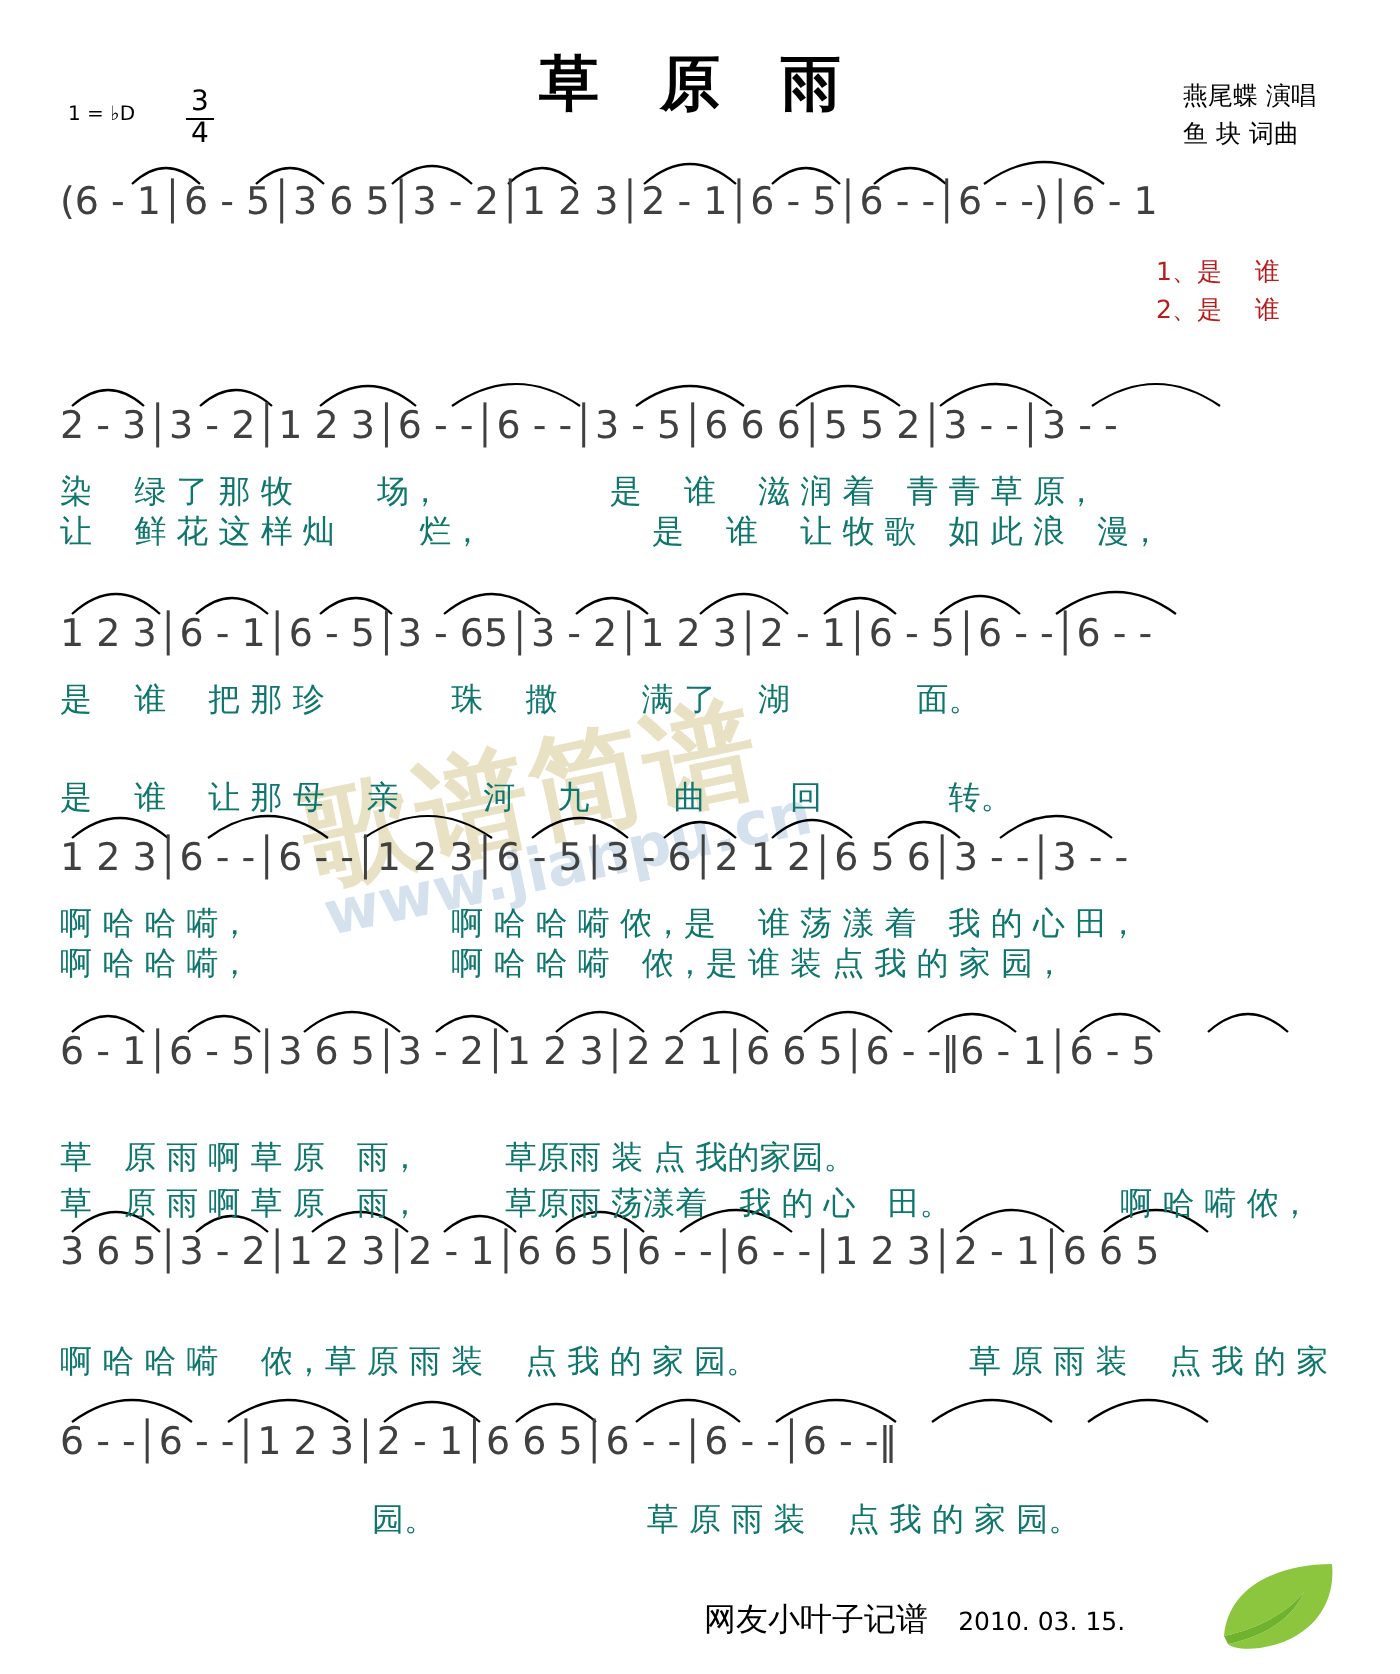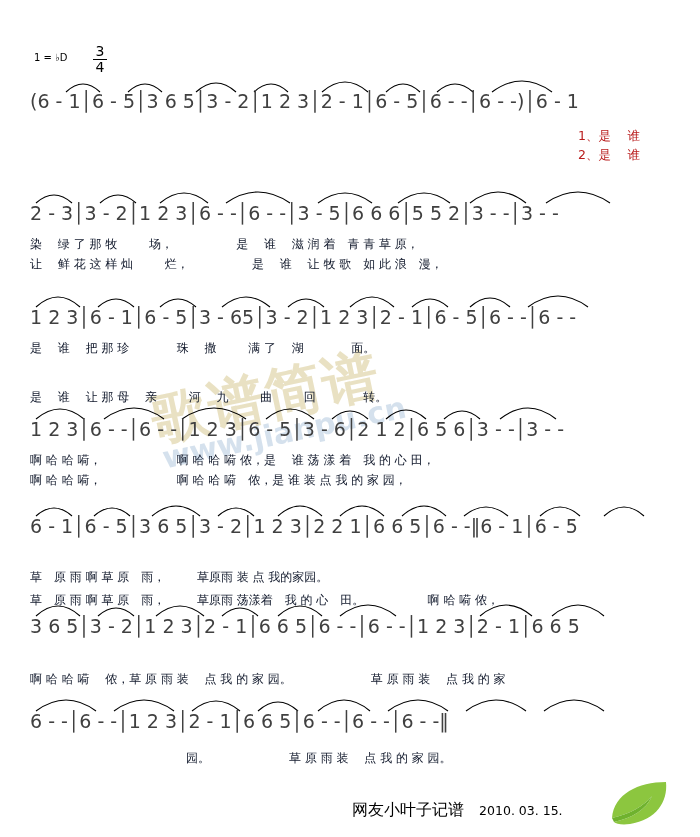--- a/index.html
+++ b/index.html
@@ -66,23 +66,23 @@
   .system{position:absolute;left:0;width:700px;}
   .notes{
     position:absolute;left:30px;top:0;
     font-size:19px;
     font-family:"DejaVu Sans", sans-serif;
     color:#404040;white-space:pre;
     letter-spacing:0px;
   }
   .lyric{
     position:absolute;left:30px;
-    font-size:12px;
-    font-family:"DejaVu Sans", sans-serif;
-    color:#0f172a;white-space:pre;
+    font-size:16px;
+    font-family:"DejaVu Sans", sans-serif;
+    color:#0f766e;white-space:pre;
   }
   .verse-no{
     position:absolute;
     font-size:12.5px;font-family:"DejaVu Sans", sans-serif;color:#b91c1c;white-space:pre;
   }
 
   
   .slurs{position:absolute;left:0;top:0;width:700px;height:837px;pointer-events:none;}
 
   
@@ -92,21 +92,26 @@
     white-space:nowrap;
   }
   .footer .date{font-size:12.5px;}
   .leaf{position:absolute;right:30px;top:780px;width:62px;height:46px;}
 </style>
 </head>
 <body>
 
 <div class="sheet">
 
-
+  <div class="title">草 原 雨</div>
+
+  <div class="credits">
+    <div>燕尾蝶 演唱</div>
+    <div>鱼 块 词曲</div>
+  </div>
 
   <div class="keysig">1 = ♭D</div>
 
   <div class="meter">
     <span class="num">3</span>
     <span class="bar"></span>
     <span class="den">4</span>
   </div>
 
   <div class="wm">歌谱简谱</div>

